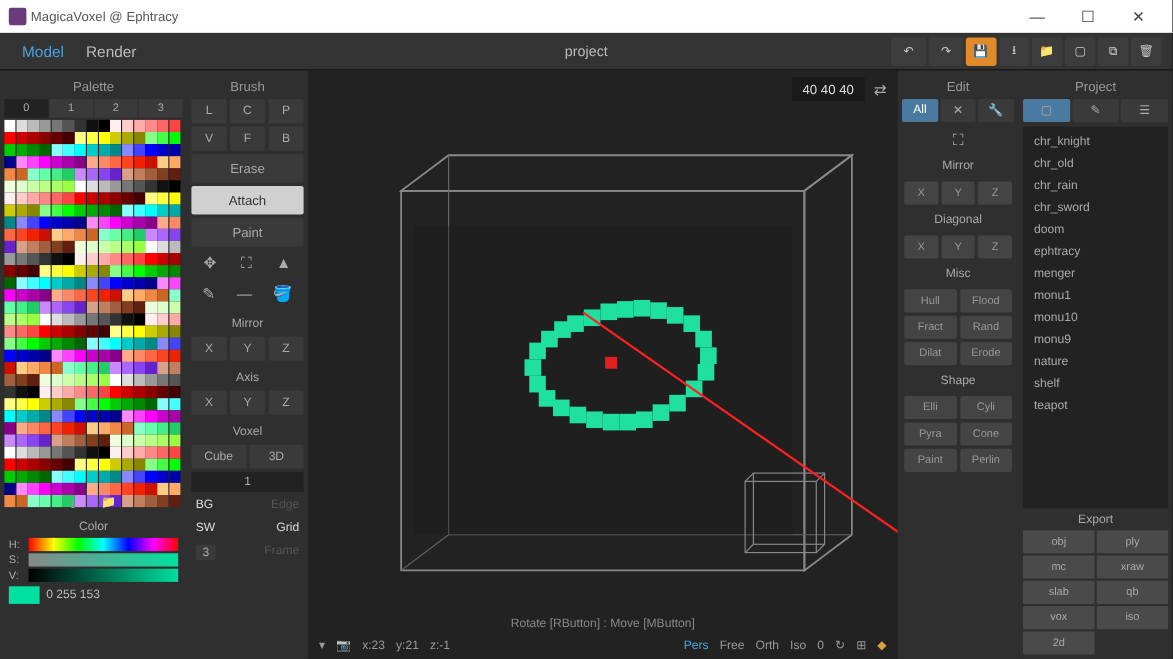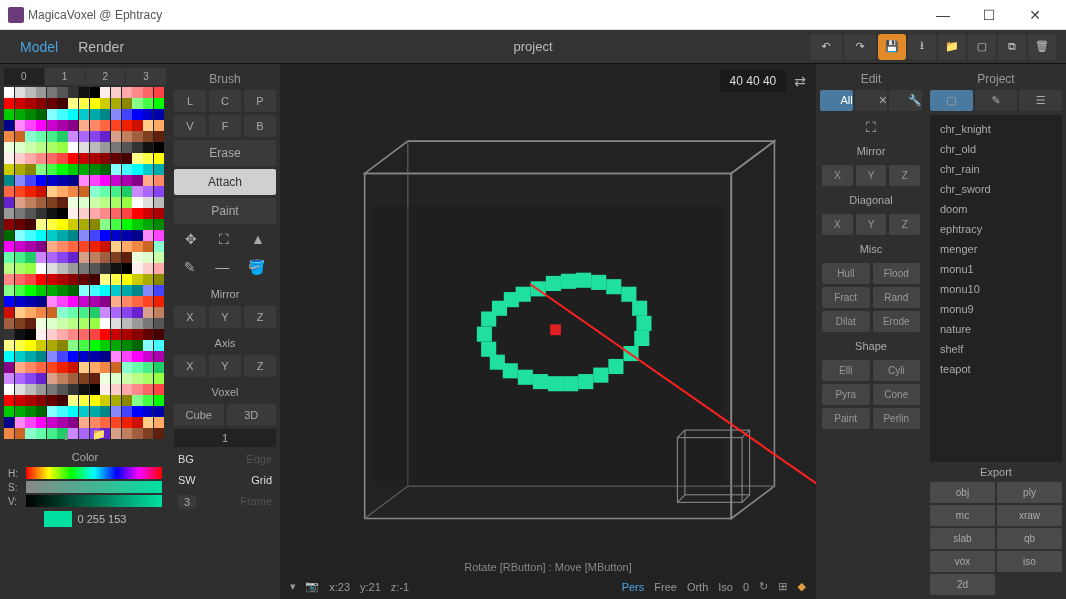--- a/index.html
+++ b/index.html
@@ -34,21 +34,21 @@
 .palio{display:flex;gap:24px;justify-content:center;margin-top:6px;}
 .palio span{color:#999;}
 .colorlbl{text-align:center;padding:4px 0;font-size:11px;}
 .hsv{display:flex;flex-direction:column;gap:2px;padding:0 4px;}
 .hsv .row{display:flex;align-items:center;gap:4px;}
 .hsv .lbl{width:14px;font-size:10px;}
 .hsv .bar{flex:1;height:12px;}
 .hbar{background:linear-gradient(90deg,red,yellow,lime,cyan,blue,magenta,red);}
 .sbar{background:linear-gradient(90deg,#888,#00e0a0);}
 .vbar{background:linear-gradient(90deg,#000,#00e0a0);}
-.swrow{display:flex;align-items:center;gap:6px;padding:4px;justify-content:center;}
+.swrow{display:flex;align-items:center;gap:6px;padding:4px;}
 .sw{width:28px;height:16px;background:#00e0a0;}
 .swvals{font-size:11px;color:#bbb;}
 .bgrid{display:flex;flex-direction:column;gap:3px;}
 .brow{display:flex;gap:3px;}
 .bbtn{flex:1;background:#3a3a3a;text-align:center;padding:5px 0;border-radius:2px;font-size:11px;}
 .bigbtn{background:#3a3a3a;text-align:center;padding:6px 0;border-radius:2px;font-size:12px;}
 .bigbtn.active{background:#d0d0d0;color:#333;}
 .icrow{display:flex;justify-content:space-around;padding:4px 0;}
 .icrow span{color:#aaa;font-size:14px;}
 .sect{text-align:center;padding:6px 0 3px 0;font-size:11px;}
@@ -58,21 +58,21 @@
 .bgrow .off{color:#555;}
 .bgrow .num{background:#3a3a3a;padding:1px 6px;border-radius:2px;}
 .vphdr{position:absolute;top:6px;right:10px;display:flex;align-items:center;gap:8px;}
 .vphdr .dim{background:#1a1a1a;padding:4px 10px;font-size:12px;color:#ddd;}
 .vphdr .swapic{color:#aaa;font-size:14px;}
 .vpbot{position:absolute;bottom:6px;left:10px;right:10px;display:flex;align-items:center;gap:10px;font-size:12px;}
 .vpbot .vb{color:#999;}
 .vpbot .vbact{color:#4aa3e0;}
 .vp3d{position:absolute;top:34px;left:20px;right:20px;bottom:60px;}
 .editp .tabrow{display:flex;gap:2px;margin-bottom:4px;}
-.editp .etab{flex:1;background:#3a3a3a;text-align:right;padding:4px 0;border-radius:2px;}
+.editp .etab{flex:1;background:#3a3a3a;text-align:center;padding:4px 0;border-radius:2px;}
 .editp .etab.active{background:#4a7aa0;color:#fff;}
 .egrid{display:flex;flex-direction:column;gap:3px;padding:0 2px;}
 .erow{display:flex;gap:3px;}
 .ebtn{flex:1;background:#444;text-align:center;padding:5px 0;border-radius:2px;font-size:10px;color:#999;}
 .ehdr{text-align:center;padding:5px 0;font-size:11px;}
 .proj .ptabs{display:flex;gap:2px;margin-bottom:4px;}
 .proj .ptab{flex:1;background:#3a3a3a;text-align:center;padding:4px 0;border-radius:2px;}
 .proj .ptab.active{background:#4a7aa0;}
 .plist{flex:1;background:#222;overflow:hidden;padding:4px;}
 .plist div{padding:4px 6px;font-size:11px;color:#aaa;}
@@ -108,20 +108,21 @@
       <div class="tbtn">📁</div>
       <div class="tbtn">▢</div>
       <div class="tbtn">⧉</div>
       <div class="tbtn">🗑</div>
     </div>
   </div>
 
   <div class="cols">
 
     <div class="panel pal">
+      <div class="panel-title">Palette</div>
       <div class="palhead">
         <div class="ph active">0</div>
         <div class="ph">1</div>
         <div class="ph">2</div>
         <div class="ph">3</div>
       </div>
       <div class="palgrid" id="palgrid">
           <div style="background: rgb(255, 255, 255);"></div>
           <div style="background: rgb(221, 221, 221);"></div>
           <div style="background: rgb(187, 187, 187);"></div>

